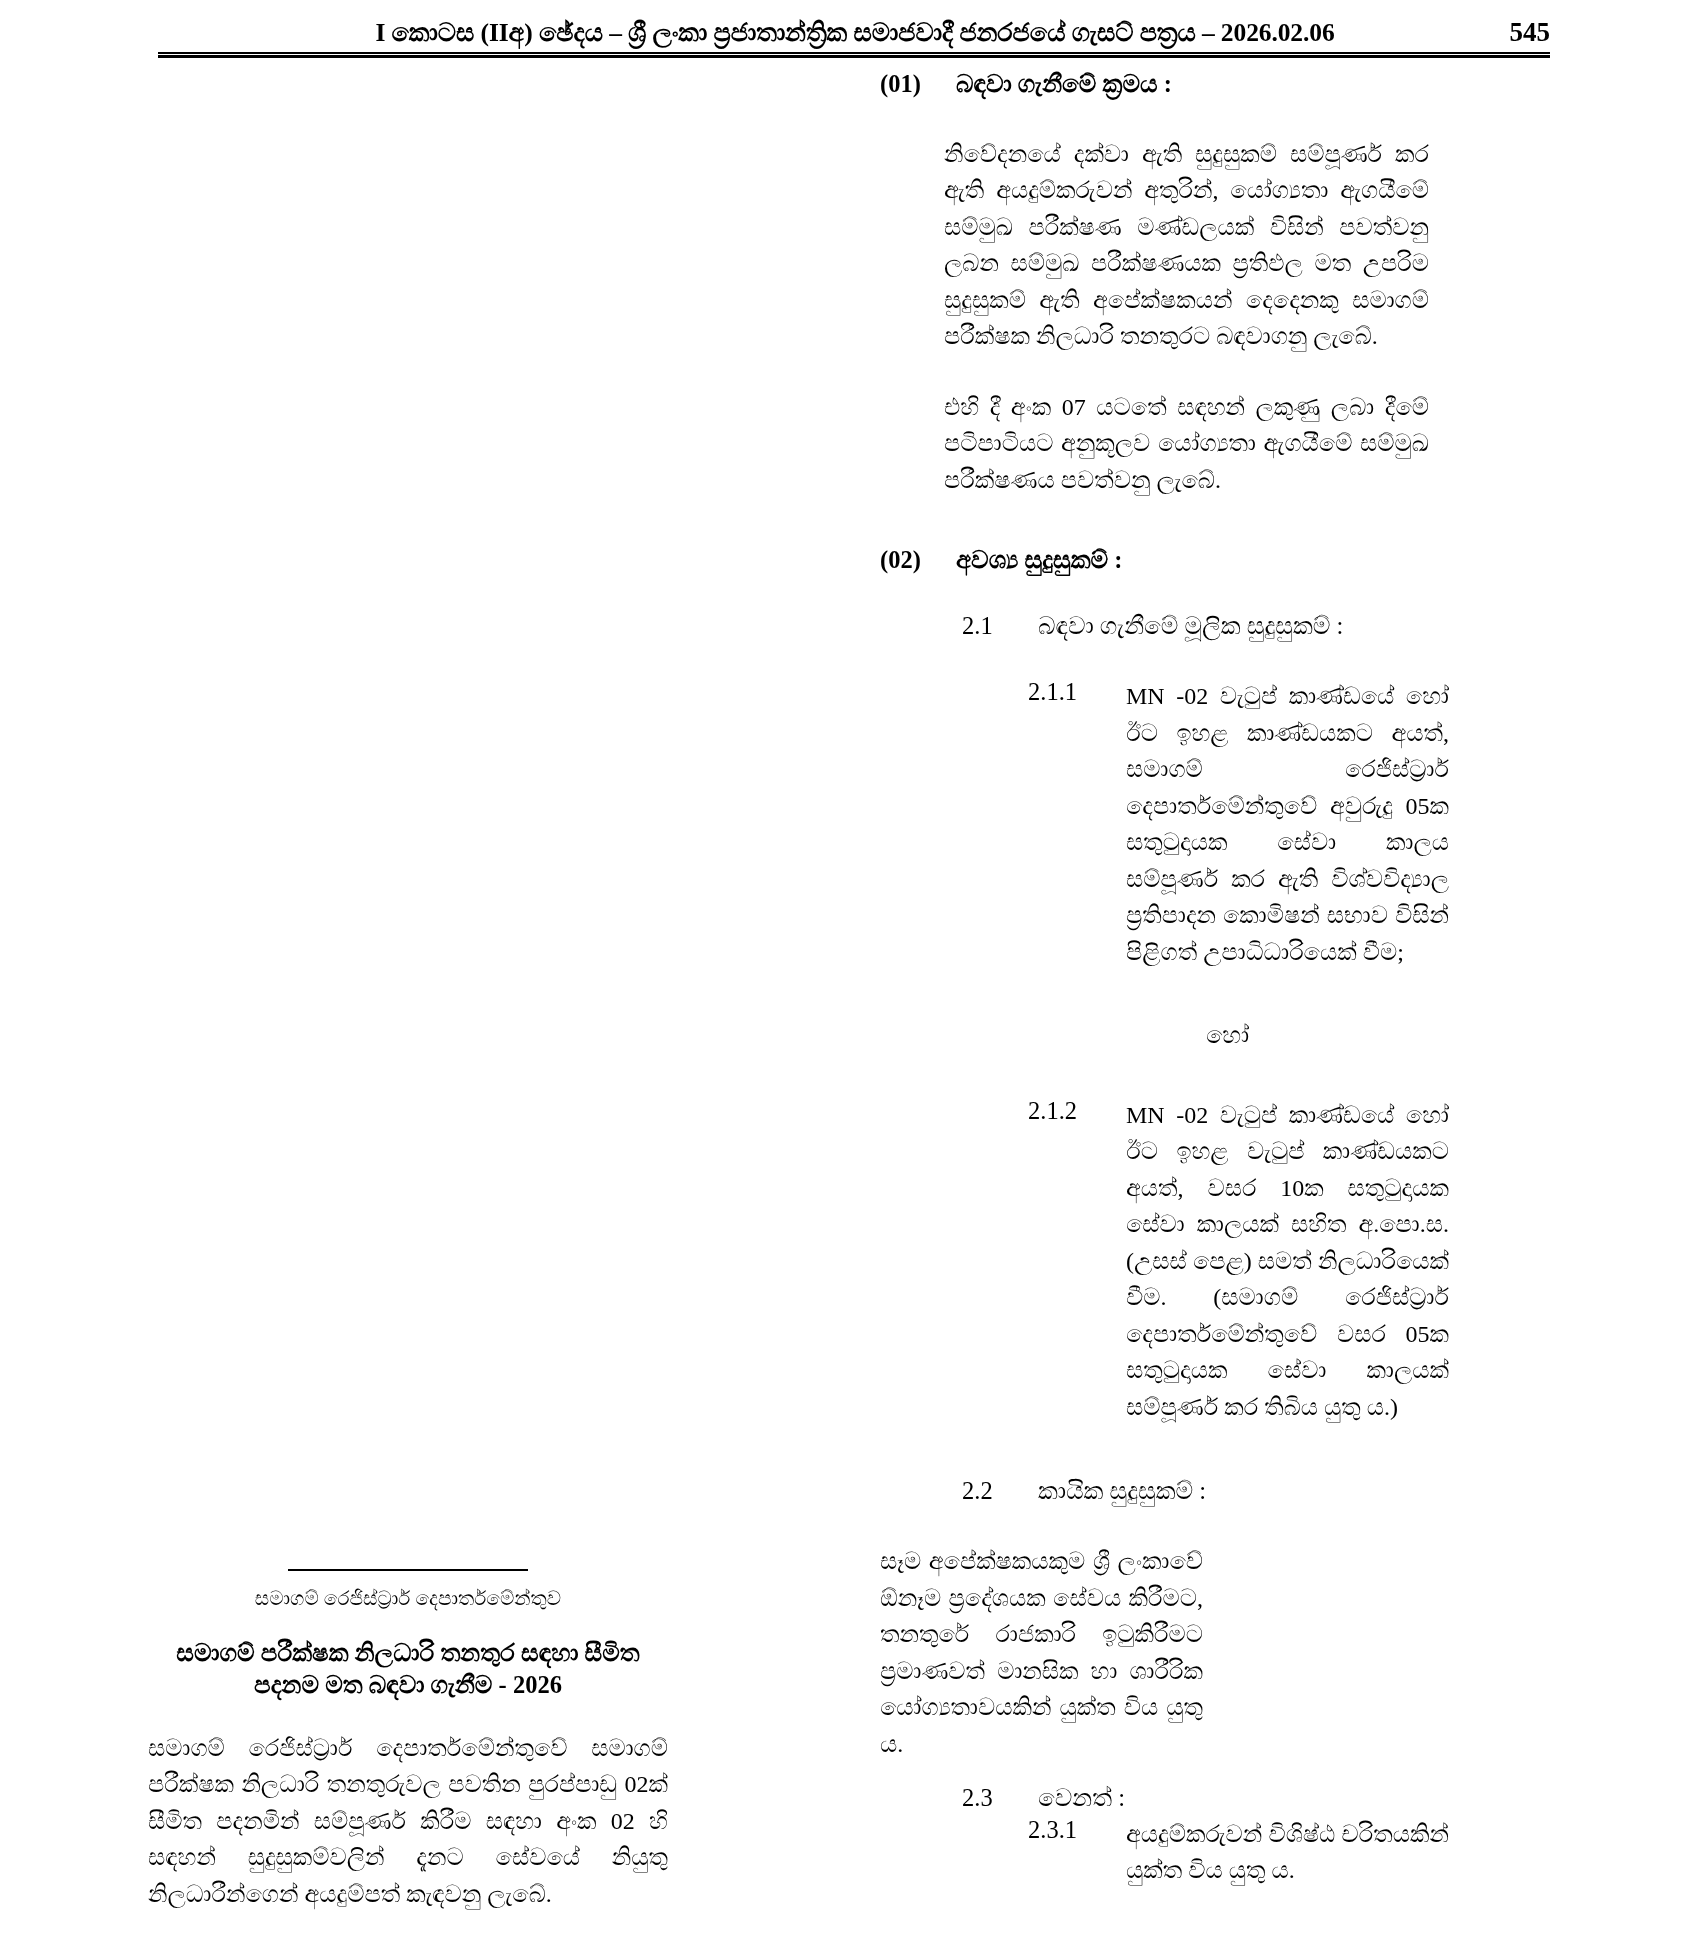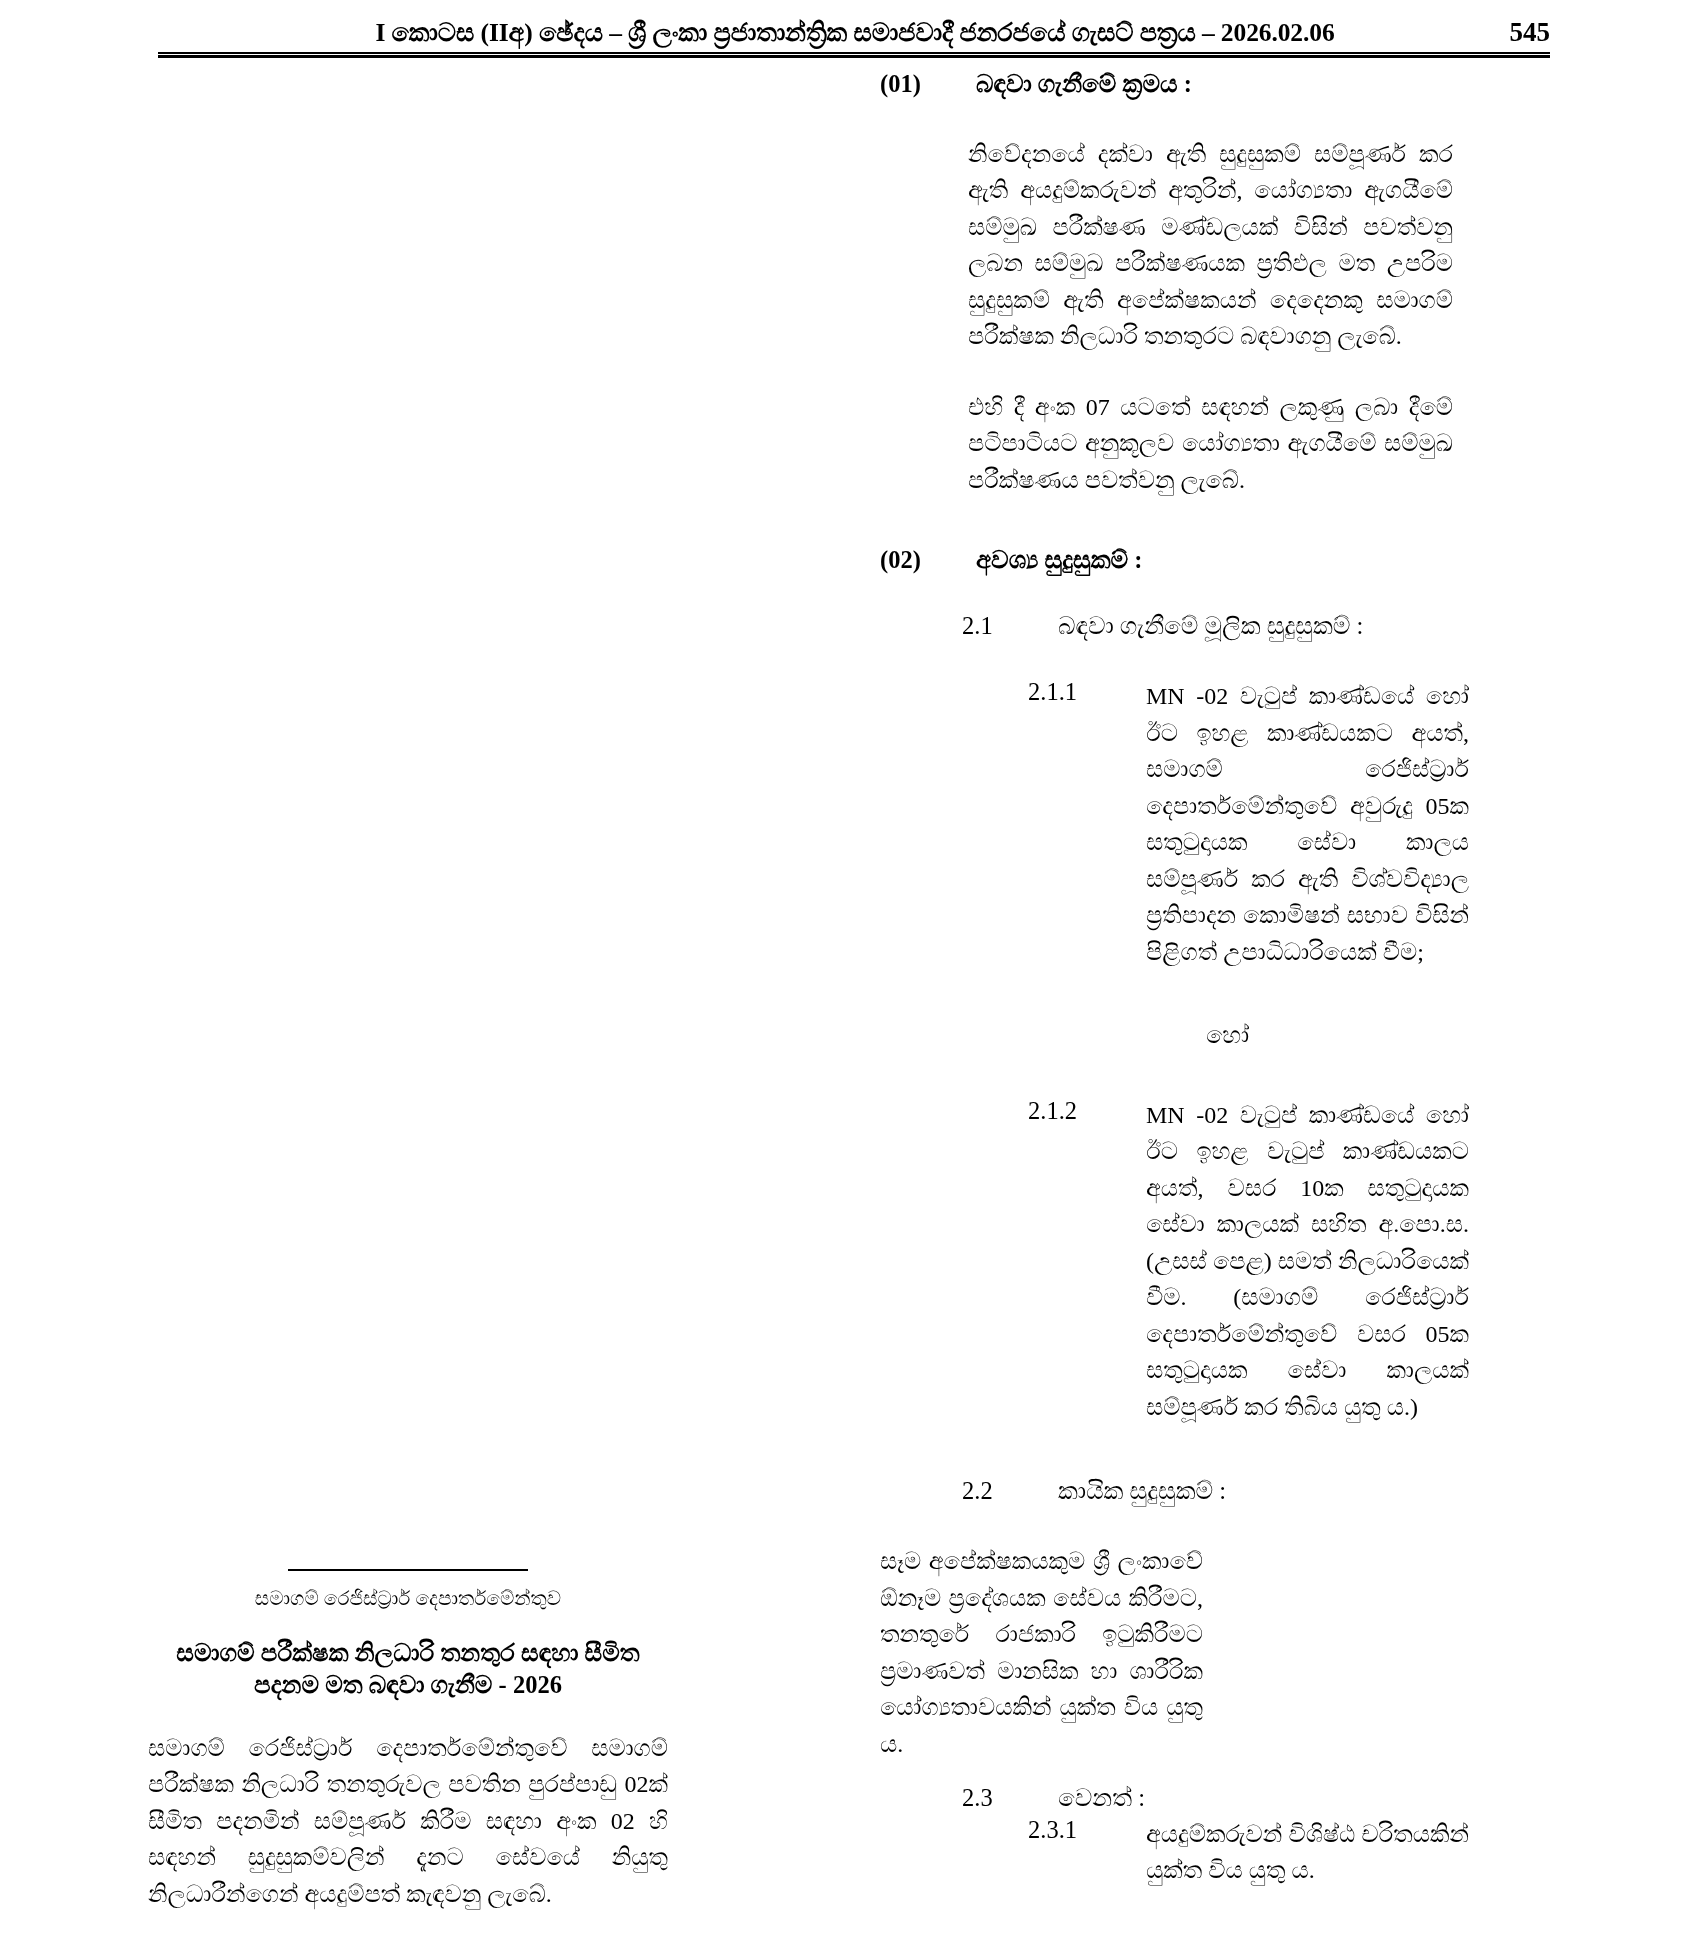--- a/index.html
+++ b/index.html
@@ -99,21 +99,21 @@
   }
   .left-para {
     font-size: 24px;
     line-height: 1.52;
     text-align: justify;
     text-justify: inter-word;
     text-align-last: left;
   }
 
   
-  .item { display: flex; margin-bottom: 4px; gap: 20px; }
+  .item { display: flex; margin-bottom: 4px; }
   .item-num {
     flex: 0 0 auto;
     font-size: 24.5px;
     font-weight: bold;
     white-space: nowrap;
   }
   .item-num.plain { font-weight: normal; }
   .item-label {
     font-size: 24.5px;
     font-weight: bold;
@@ -130,21 +130,21 @@
   .lvl3 { padding-left: 148px; }
   .lvl3 .item-num { width: 98px; }
 
   .para {
     font-size: 24px;
     line-height: 1.52;
     text-align: justify;
     text-justify: inter-word;
     text-align-last: left;
   }
-  .para-indent1 { margin-left: 88px; width: 485px; }
+  .para-indent1 { margin-left: 64px; width: 485px; }
   .para-indent3 { width: 323px; }
 
   .spacer-sm { height: 22px; }
   .spacer-md { height: 34px; }
   .spacer-lg { height: 48px; }
 
   .centered-or {
     font-size: 24px;
     text-align: center;
     margin-left: 150px;

